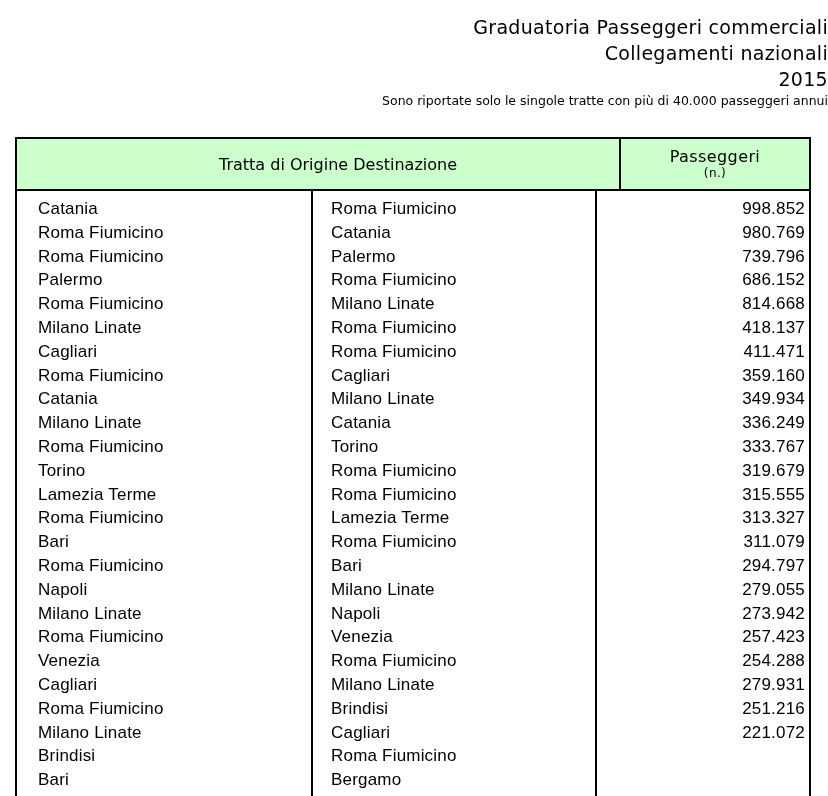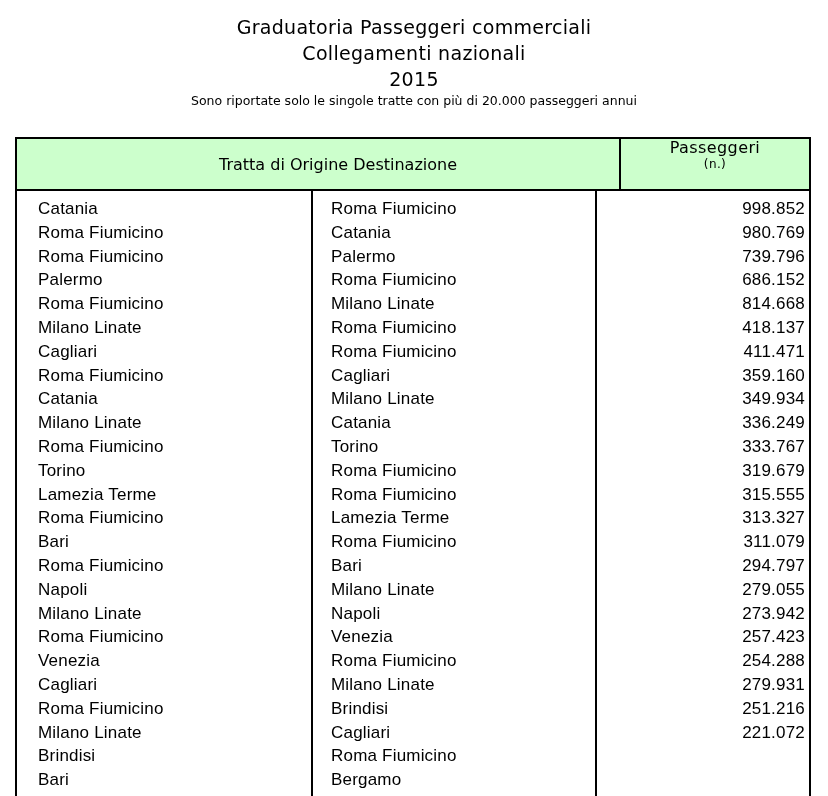--- a/index.html
+++ b/index.html
@@ -13,21 +13,21 @@
     body {
       position: relative;
       font-family: "DejaVu Sans", sans-serif;
       color: #000;
     }
     .titles {
       position: absolute;
       left: 0;
       top: 14px;
       width: 828px;
-      text-align: center;
+      text-align: right;
     }
     .title-line {
       font-family: "DejaVu Sans", sans-serif;
       font-size: 19px;
       line-height: 26px;
       letter-spacing: 0.3px;
     }
     .subtitle {
       font-family: "DejaVu Sans", sans-serif;
       font-size: 12.5px;
@@ -60,21 +60,21 @@
       font-size: 16px;
       border-right: 2px solid #000;
       box-sizing: border-box;
       margin-left: 40px;
     }
     .hcell-pax {
       flex: 1;
       display: flex;
       flex-direction: column;
       align-items: center;
-      justify-content: flex-start;
+      justify-content: center;
       font-size: 16px;
       line-height: 18px;
       letter-spacing: 0.4px;
     }
     .hcell-pax .unit {
       font-size: 12px;
       line-height: 14px;
     }
     .body {
       position: relative;
@@ -111,21 +111,21 @@
       height: 620px;
     }
   </style>
 </head>
 <body>
 
 <div class="titles">
   <div class="title-line">Graduatoria Passeggeri commerciali</div>
   <div class="title-line">Collegamenti nazionali</div>
   <div class="title-line">2015</div>
-  <div class="subtitle">Sono riportate solo le singole tratte con più di 20.000 passeggeri annui</div>
+  <div class="subtitle">Sono riportate solo le singole tratte con più di 40.000 passeggeri annui</div>
 </div>
 
 <div class="table-wrap">
   <div class="header">
     <div class="hcell-route">Tratta di Origine Destinazione</div>
     <div class="hcell-pax">
       <span>Passeggeri</span>
       <span class="unit">(n.)</span>
     </div>
   </div>

